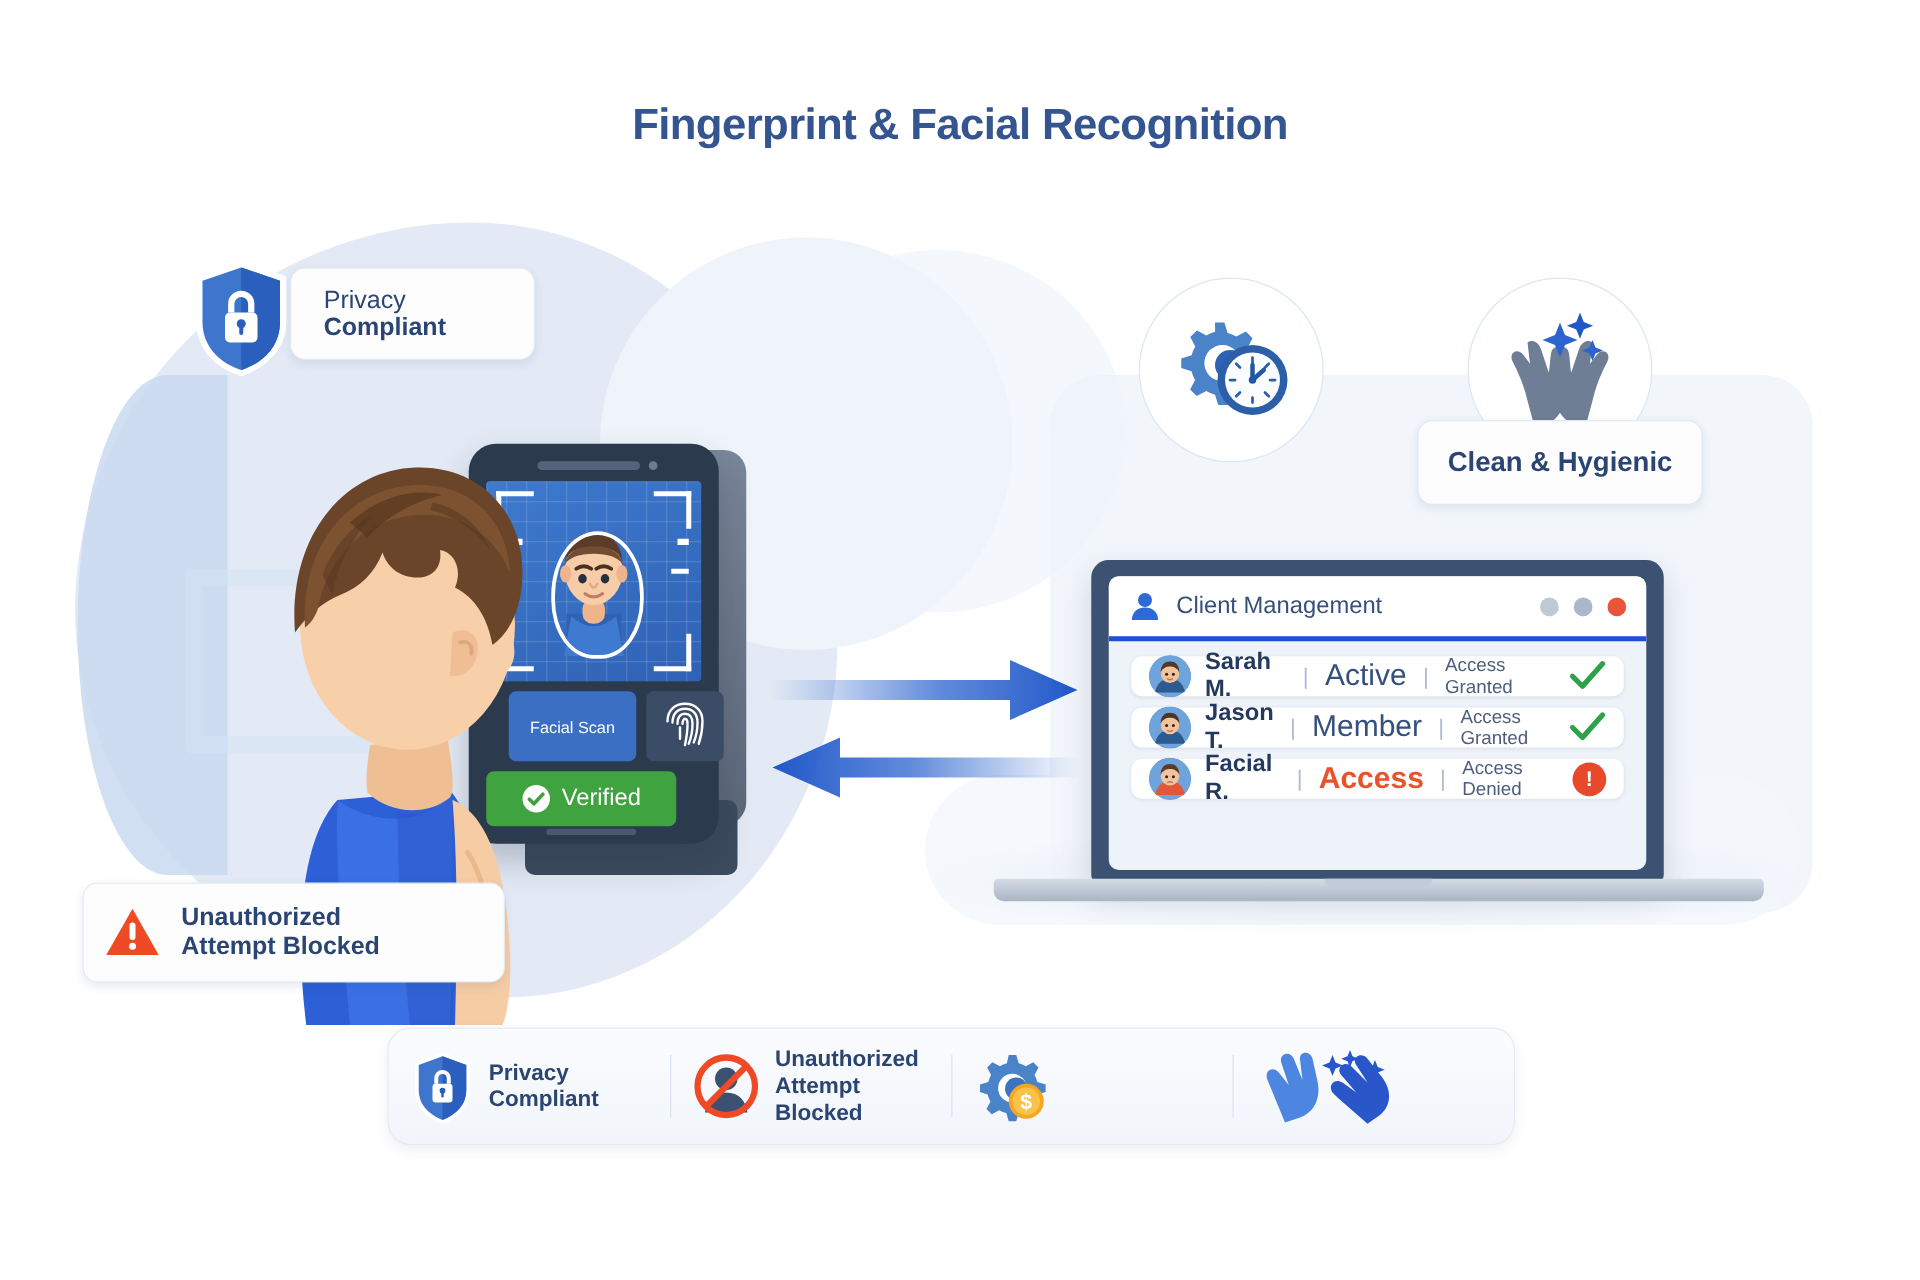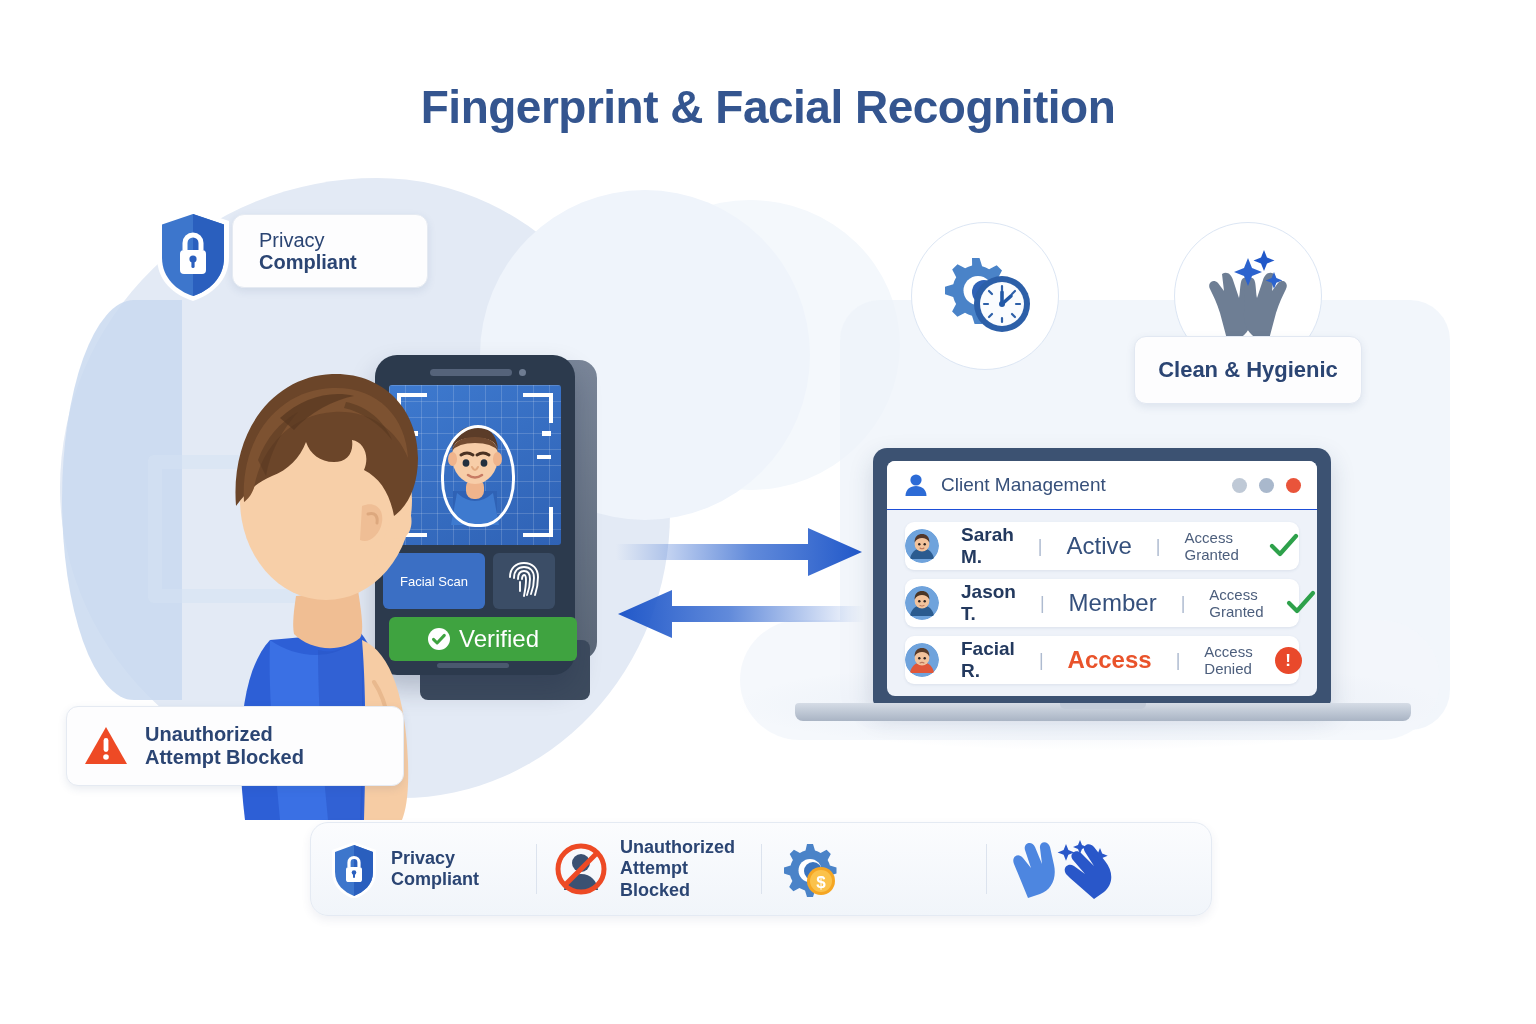--- a/index.html
+++ b/index.html
@@ -38,21 +38,21 @@
     background:#EEF3FA;border-radius:40px;opacity:.75;
   }
   .panel-right-bg2{
     position:absolute;left:740px;top:620px;width:700px;height:120px;
     background:#F2F6FB;border-radius:60px;opacity:.8;
   }
 
   
   .title{
     position:absolute;left:0;right:0;top:80px;text-align:center;
-    font-size:46px;font-weight:bold;letter-spacing:-.5px;
+    font-size:35px;font-weight:bold;letter-spacing:-.5px;
     color:#34558F;
     font-family:"Liberation Sans", sans-serif;
     font-stretch:condensed;
   }
 
   
   .pill{
     position:absolute;background:#FDFDFE;border:1px solid #E5EAF2;
     border-radius:12px;box-shadow:0 3px 8px rgba(40,70,120,.10);
     display:flex;align-items:center;
@@ -116,37 +116,37 @@
   .tick.c{left:10px;top:70px;width:14px;height:4px;}
   .tick.d{right:10px;top:46px;width:9px;height:5px;}
   .tick.e{right:10px;top:70px;width:14px;height:4px;}
   .face-oval{
     position:absolute;left:52px;top:40px;width:68px;height:96px;
     border:3px solid #fff;border-radius:50% 50% 46% 46%;
   }
   .face-head{
     position:absolute;left:50px;top:28px;width:72px;height:112px;
   }
-  .btn-row{position:absolute;left:8px;top:198px;width:172px;height:48px;}
+  .btn-row{position:absolute;left:32px;top:198px;width:172px;height:48px;}
   .btn-facial{
     position:absolute;left:0;top:0;width:102px;height:56px;
     background:#3B6FC4;border-radius:6px;
     display:flex;align-items:center;justify-content:center;
     color:#fff;font-size:13px;font-weight:500;
   }
   .btn-finger{
     position:absolute;right:0;top:0;width:62px;height:56px;
     background:#3B4D66;border-radius:6px;
     display:flex;align-items:center;justify-content:center;
   }
   .verified-bar{
-    position:absolute;left:14px;top:262px;width:188px;height:44px;
+    position:absolute;left:14px;top:262px;width:152px;height:44px;
     background:#3FA340;border-radius:6px;
     display:flex;align-items:center;justify-content:center;gap:8px;
-    color:#fff;font-size:24px;
+    color:#fff;font-size:19px;
   }
   .kiosk-chin{
     position:absolute;left:62px;bottom:7px;width:72px;height:5px;
     background:#4A596E;border-radius:3px;
   }
 
   
   .person{position:absolute;left:150px;top:310px;width:330px;height:510px;}
 
   
@@ -189,30 +189,30 @@
     background:linear-gradient(180deg,#D5DCE6,#A9B4C4);
     border-radius:4px 4px 8px 8px;
   }
   .laptop-base::after{
     content:"";position:absolute;left:50%;transform:translateX(-50%);
     top:0;width:86px;height:6px;background:#C2CBD8;border-radius:0 0 5px 5px;
   }
 
   .win-header{
     height:48px;background:#FFFFFF;display:flex;align-items:center;
-    padding:0 16px;gap:12px;border-bottom:1px solid #1d4ed8;
+    padding:0 16px;gap:12px;border-bottom:4px solid #1d4ed8;
   }
   .win-title{font-size:19px;color:#37507A;flex:1;}
   .dots{display:flex;gap:12px;align-items:center;}
   .dot{width:15px;height:15px;border-radius:50%;}
 
   .rows{padding:12px 18px;display:flex;flex-direction:column;gap:9px;}
   .row{
-    background:#fff;border-radius:9px;height:48px;
-    display:flex;align-items:center;padding:0 0;gap:22px;
+    background:#fff;border-radius:9px;height:32px;
+    display:flex;align-items:center;padding:0 14px;gap:11px;
     box-shadow:0 1px 3px rgba(50,75,115,.10);
   }
   .avatar{width:34px;height:34px;border-radius:50%;flex:0 0 34px;overflow:hidden;}
   .row .name{font-size:19px;font-weight:bold;color:#23395E;}
   .sep{color:#AEBBD0;font-size:18px;margin:0 2px;}
   .row .status{font-size:24px;color:#35507C;}
   .row .status.expired{color:#E9532B;font-weight:bold;}
   .row .access{font-size:15px;color:#4C5E7C;}
   .row .end{margin-left:auto;display:flex;align-items:center;}
   .alert-dot{

